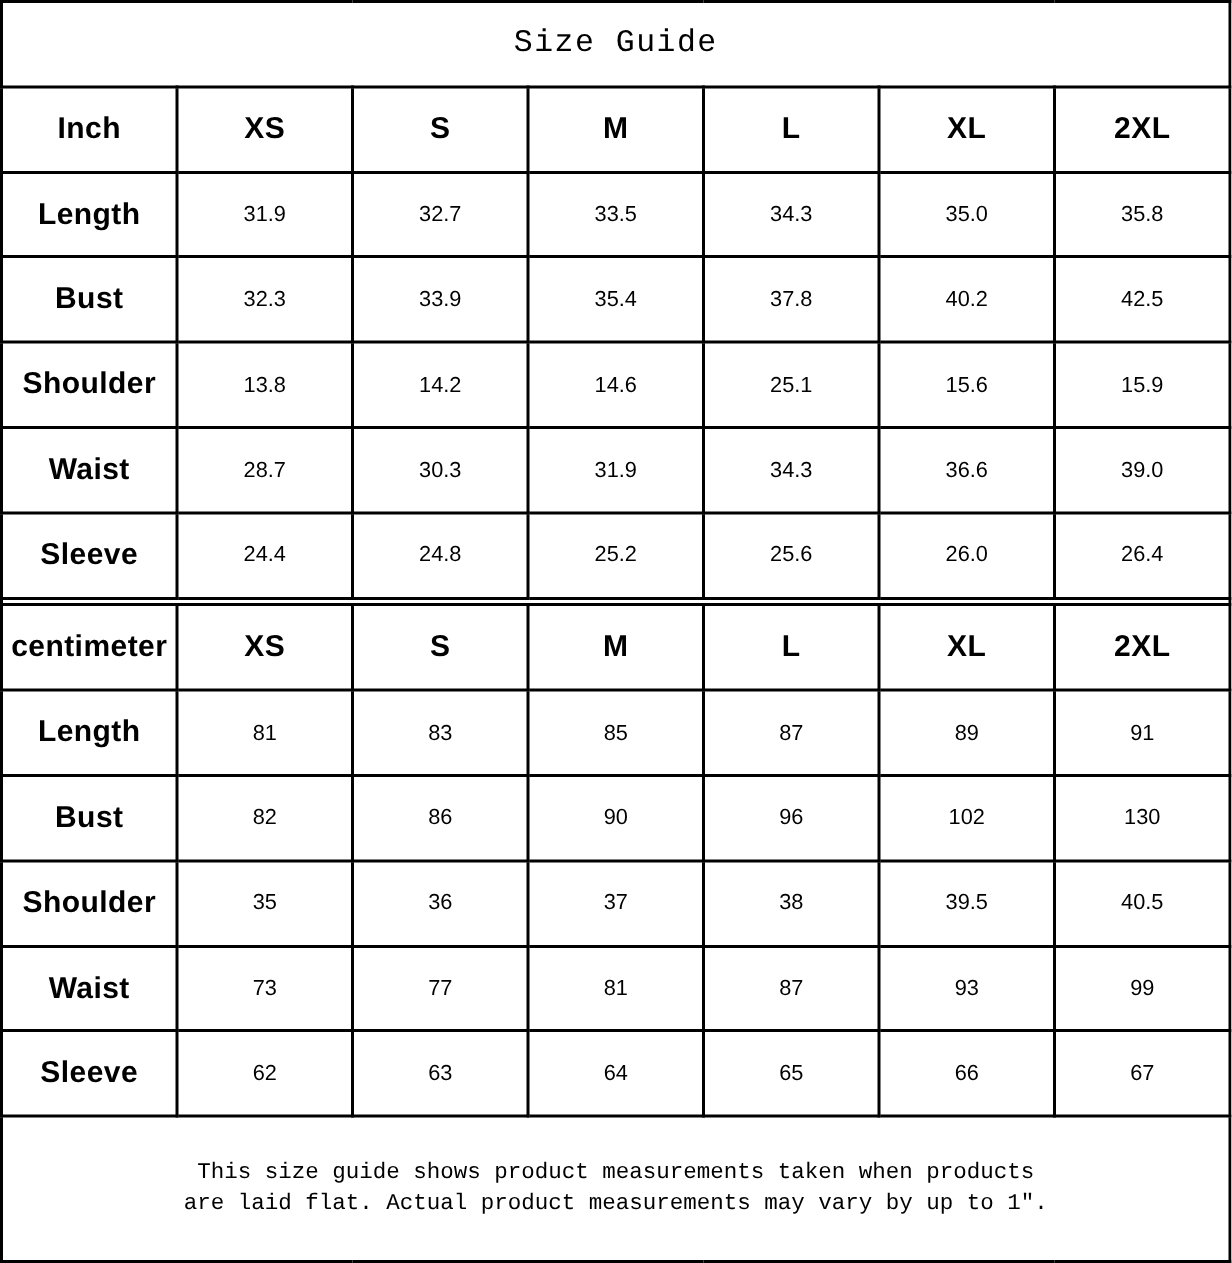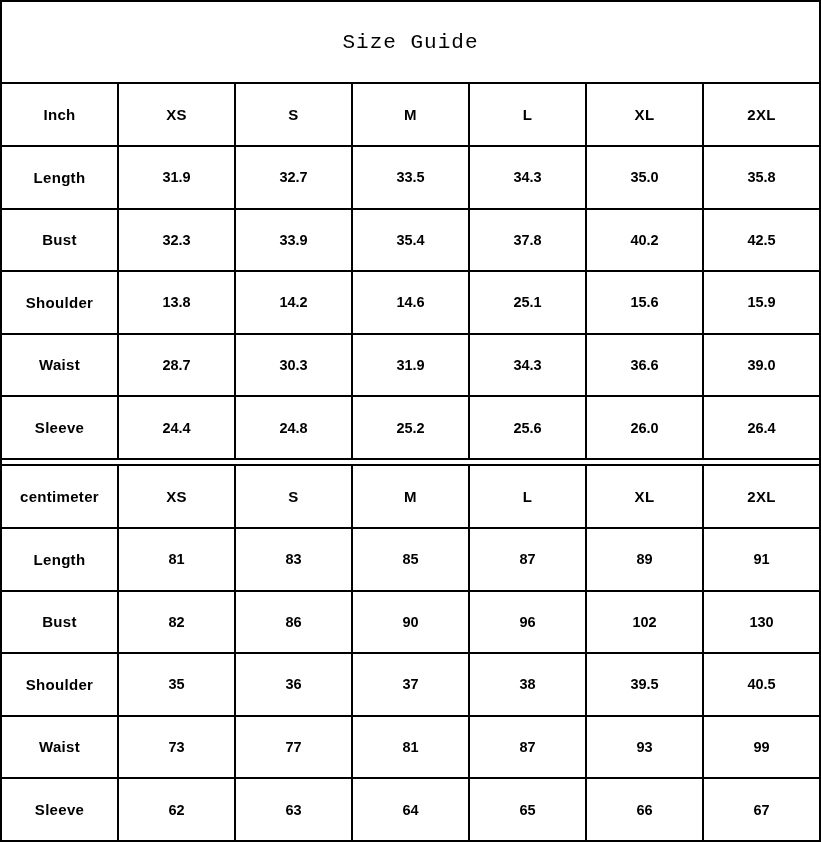--- a/index.html
+++ b/index.html
@@ -21,25 +21,25 @@
     border:2px solid var(--border);
     text-align:center;vertical-align:middle;
     color:var(--text);padding:0;overflow:hidden;
   }
   td.title{
     font-family:"Liberation Mono",monospace;
     font-size:21px;font-weight:400;letter-spacing:1px;
   }
   td.hdr,td.rowlabel{
     font-family:"Liberation Sans",sans-serif;
-    font-weight:bold;font-size:15px;letter-spacing:0.3px;
+    font-weight:bold;font-size:20px;letter-spacing:0.3px;
   }
   td.val{
     font-family:"Liberation Sans",sans-serif;
-    font-weight:700;font-size:14.5px;
+    font-weight:400;font-size:14.5px;
   }
   td.footer{
     font-family:"Liberation Mono",monospace;
     font-size:15px;line-height:1.35;font-weight:400;
   }
 </style>
 </head>
 <body>
 
 <div class="wrap">
@@ -156,15 +156,21 @@
   <tr>
     <td class="rowlabel">Sleeve</td>
     <td class="val">62</td>
     <td class="val">63</td>
     <td class="val">64</td>
     <td class="val">65</td>
     <td class="val">66</td>
     <td class="val">67</td>
   </tr>
 
+  <tr>
+    <td colspan="7" class="footer">
+      <div>This size guide shows product measurements taken when products</div>
+      <div>are laid flat. Actual product measurements may vary by up to 1″.</div>
+    </td>
+  </tr>
 </tbody>
     </table>
 </div>
 
 </body></html>

